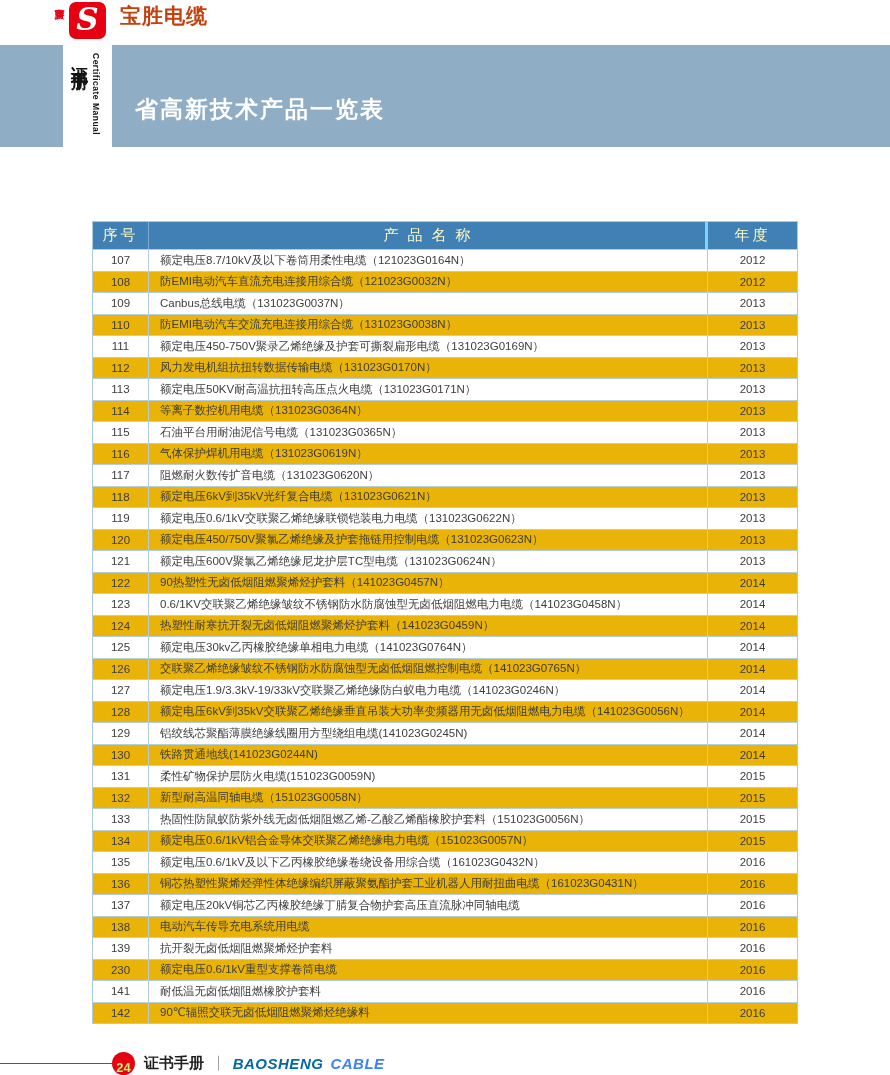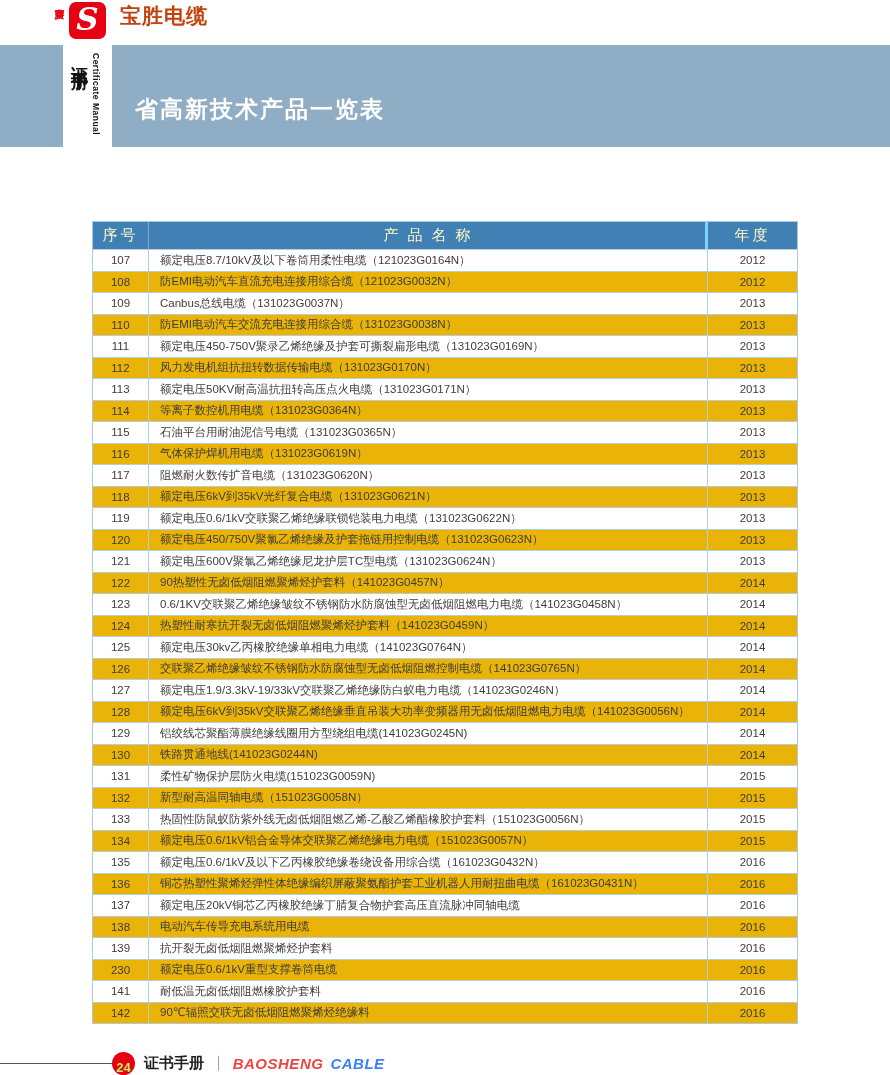--- a/index.html
+++ b/index.html
@@ -89,21 +89,21 @@
     position:absolute;left:112px;top:2px;width:23px;height:23px;border-radius:50%;
     background:#e60012;color:#bef264;font-size:13px;font-weight:bold;
     display:flex;align-items:flex-end;justify-content:center;
   }
   .footer-text{
     position:absolute;left:144px;top:4px;white-space:nowrap;
     font-size:15px;font-weight:bold;color:#1f1f1f;
     display:flex;align-items:center;gap:7px;
   }
   .footer-sep{color:#999;font-weight:normal;font-size:15px;transform:translateY(-1px);}
-  .footer-brand-red{color:#ef4444;font-style:italic;letter-spacing:0.5px;}
+  .footer-brand-red{color:#0369a1;font-style:italic;letter-spacing:0.5px;}
   .footer-brand-black{color:#3b82f6;font-style:italic;letter-spacing:0.5px;}
 </style>
 </head>
 <body>
 
 <div class="logo-wrap">
   <div class="logo-seal">寶勝</div>
   <div class="logo-square">
     <span class="logo-s">S</span>
   </div>

